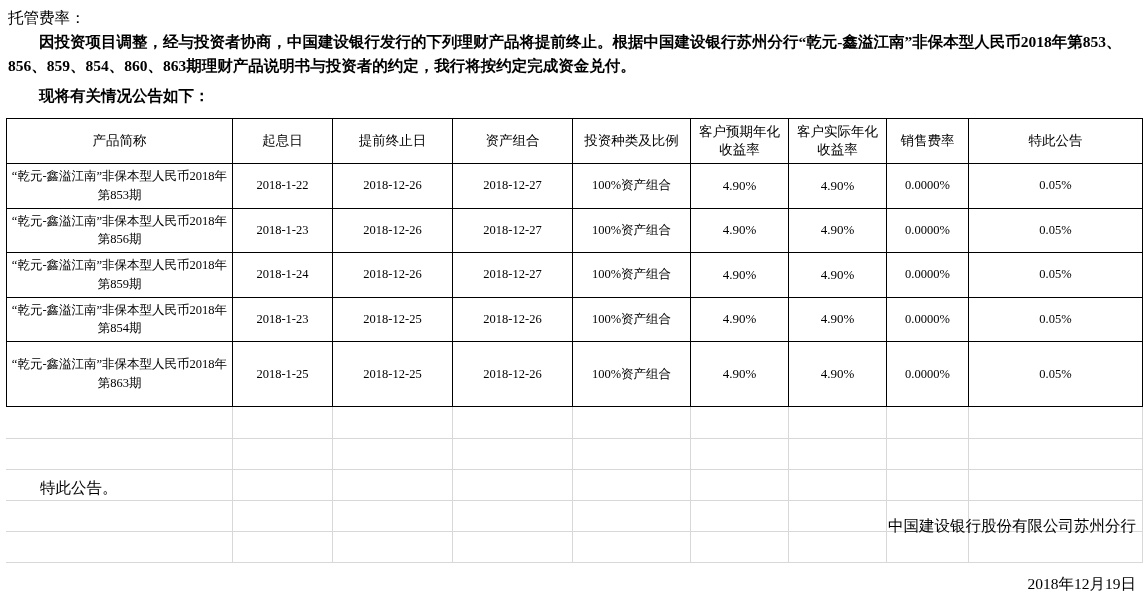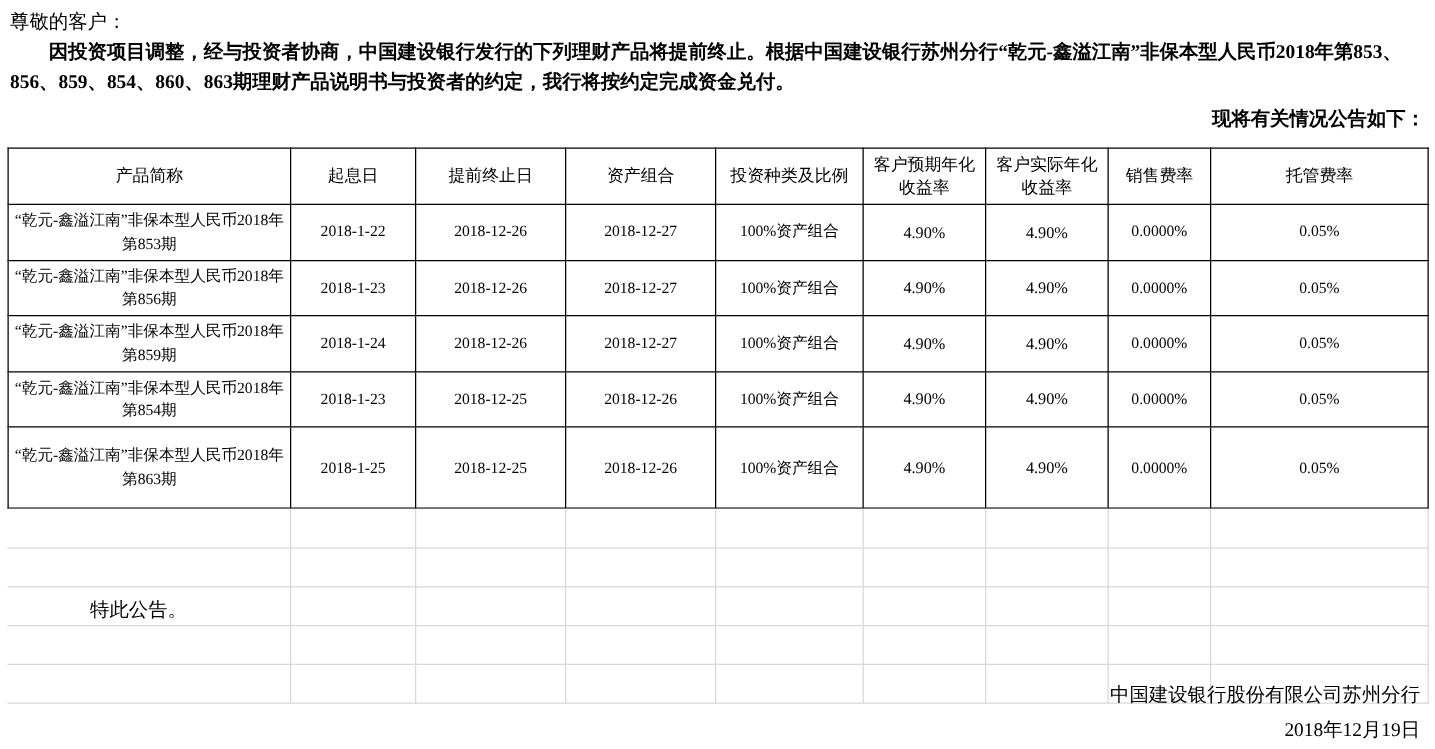--- a/index.html
+++ b/index.html
@@ -28,21 +28,20 @@
   }
   .intro p {
     margin: 0 0 0 0;
   }
   .p-indent {
     text-indent: 2em;
     font-weight: bold;
   }
   .p-gap {
     margin-top: 6px !important;
-    text-align: right;
   }
 
   table.main {
     border-collapse: collapse;
     table-layout: fixed;
     width: 1136px;
     margin: 10px 0 0 6px;
     font-size: 12.5px;
   }
   table.main td, table.main th {
@@ -88,38 +87,37 @@
     border-right: 1px solid #d8d8d8;
     border-bottom: 1px solid #d8d8d8;
     height: 28px;
   }
 
   .notice-line {
     position: absolute;
     left: 40px;
     top: 478px;
     font-size: 15.5px;
-    margin-left: 32px;
   }
   .sign {
     position: absolute;
     right: 12px;
     text-align: right;
     font-size: 15.5px;
   }
-  .sign-org { top: 546px; }
+  .sign-org { top: 516px; }
   .sign-date { top: 574px; }
 </style>
 </head>
 <body>
 
 <div class="page">
 
   <div class="intro">
-    <p>尊敬的客户：</p>
+    <p>托管费率：</p>
     <p class="p-indent">因投资项目调整，经与投资者协商，中国建设银行发行的下列理财产品将提前终止。根据中国建设银行苏州分行“乾元-鑫溢江南”非保本型人民币2018年第853、856、859、854、860、863期理财产品说明书与投资者的约定，我行将按约定完成资金兑付。</p>
     <p class="p-indent p-gap">现将有关情况公告如下：</p>
   </div>
 
   <table class="main">
     <colgroup>
       <col style="width:226px">
       <col style="width:100px">
       <col style="width:120px">
       <col style="width:120px">
@@ -132,21 +130,21 @@
     <thead>
       <tr>
         <td>产品简称</td>
         <td>起息日</td>
         <td>提前终止日</td>
         <td>资产组合</td>
         <td>投资种类及比例</td>
         <td>客户预期年化收益率</td>
         <td>客户实际年化收益率</td>
         <td>销售费率</td>
-        <td>托管费率</td>
+        <td>特此公告</td>
       </tr>
     </thead>
     <tbody>
       <tr>
         <td class="prod">“乾元-鑫溢江南”非保本型人民币2018年第853期</td>
         <td>2018-1-22</td>
         <td>2018-12-26</td>
         <td>2018-12-27</td>
         <td>100%资产组合</td>
         <td class="bold">4.90%</td>

